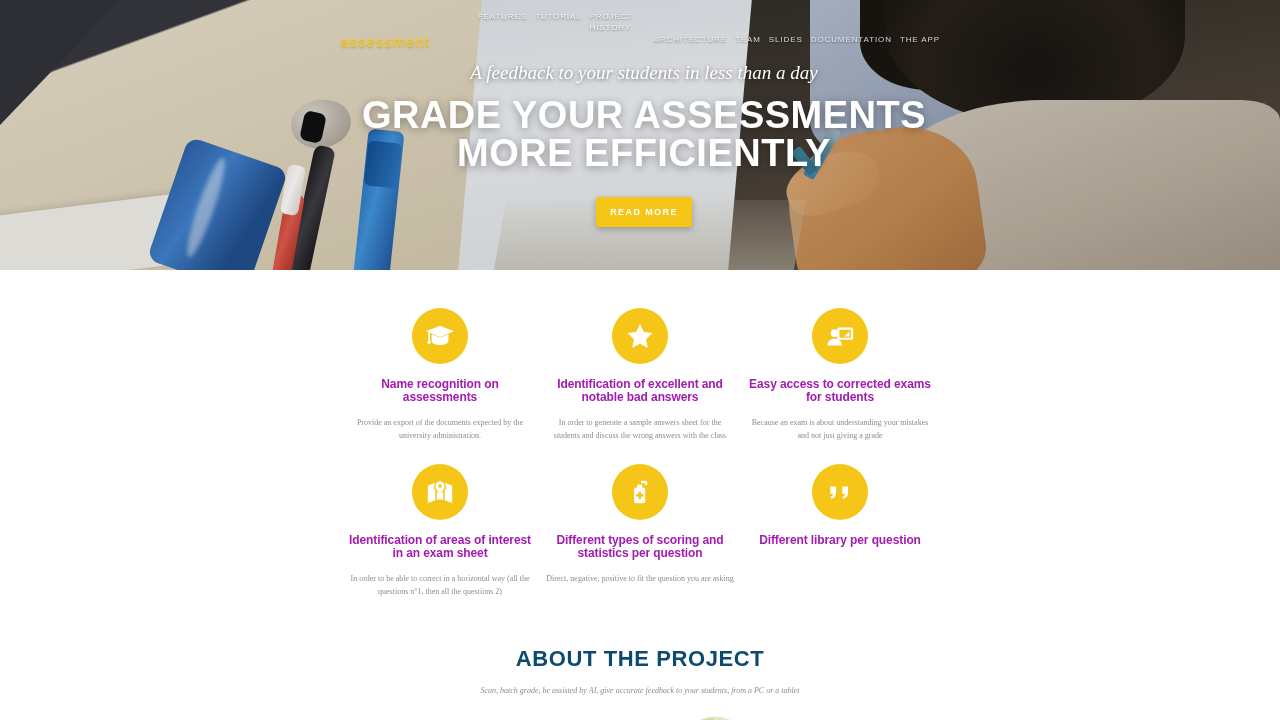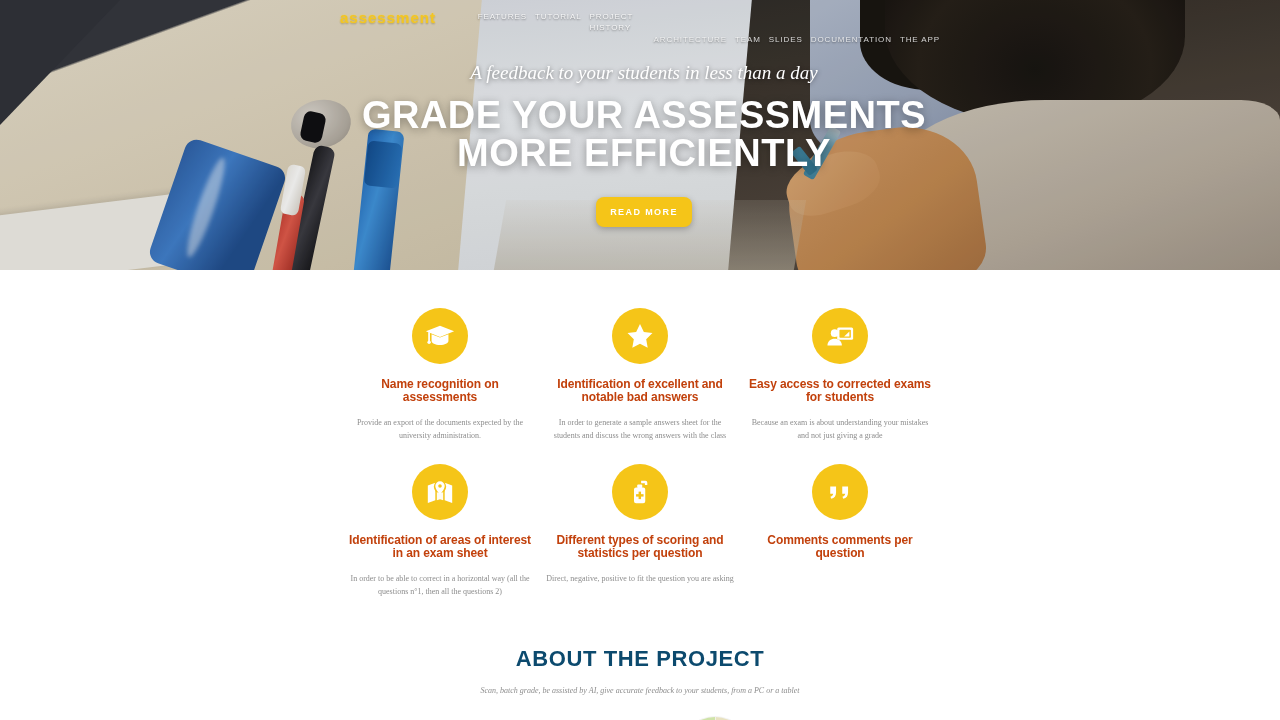--- a/index.html
+++ b/index.html
@@ -222,29 +222,30 @@
     left: 0; top: 0;
     width: 1280px;
     padding: 8px 340px 0 340px;
     display: flex;
     align-items: flex-start;
     z-index: 20;
   }
   .logo {
     font-family: "Liberation Sans", sans-serif;
     font-size: 15px;
-    font-weight: 700;
+    font-weight: 400;
     letter-spacing: 1px;
     color: #f5c518;
     text-shadow: 0 0 2px rgba(255,220,80,.9), 0 1px 2px rgba(0,0,0,.35);
     white-space: nowrap;
     opacity: .92;
     margin-right: 12px;
     line-height: 20px;
     filter: blur(0.25px);
+    margin-top: 24px;
   }
   .nav-links {
     display: flex;
     align-items: flex-start;
     gap: 8px;
     flex: 1;
     justify-content: flex-end;
     padding-top: 3px;
   }
   .nav-link {
@@ -289,21 +290,21 @@
   .hero-btn {
     display: inline-block;
     margin-top: 25px;
     background: #f5c518;
     color: #ffffff;
     border: none;
     font-size: 9px;
     font-weight: 700;
     letter-spacing: 1.4px;
     padding: 10px 14px;
-    border-radius: 8px;
+    border-radius: 2px;
     cursor: pointer;
     box-shadow: 0 2px 6px rgba(0,0,0,.25);
   }
 
   
   .features {
     width: 1280px;
     padding: 38px 0 0 0;
     background: #ffffff;
   }
@@ -325,21 +326,21 @@
     border-radius: 50%;
     background: #f5c518;
     display: flex;
     align-items: center;
     justify-content: center;
   }
   .feature-icon svg { display: block; }
   .feature-title {
     font-size: 12px;
     font-weight: 700;
-    color: #c2410c;
+    color: #a21caf;
     line-height: 13px;
     margin-bottom: 12px;
     letter-spacing: -.1px;
   }
   .feature-desc {
     font-family: "Liberation Serif", serif;
     font-size: 8px;
     line-height: 13px;
     color: #8d8d8d;
   }
@@ -520,21 +521,21 @@
       <div class="feature-desc">Direct, negative, positive to fit the question you are asking</div>
     </div>
 
     <div class="feature">
       <div class="feature-icon">
         <svg width="30" height="30" viewBox="0 0 32 32" fill="#fff">
           <path d="M5.6 10 h6.2 v6.6 c0 3.6 -1.7 5.9 -5.1 6.7 l-.9 -2.2 c1.9 -.6 2.8 -1.7 2.9 -3.2 H5.6 Z"></path>
           <path d="M18.4 10 h6.2 v6.6 c0 3.6 -1.7 5.9 -5.1 6.7 l-.9 -2.2 c1.9 -.6 2.8 -1.7 2.9 -3.2 h-3.1 Z"></path>
         </svg>
       </div>
-      <div class="feature-title">Comments comments per question</div>
+      <div class="feature-title">Different library per question</div>
     </div>
 
   </div>
 </section>
 
 <section class="about">
   <h2 class="about-title">ABOUT THE PROJECT</h2>
   <div class="about-sub">Scan, batch grade, be assisted by AI, give accurate feedback to your students, from a PC or a tablet</div>
 </section>
 

